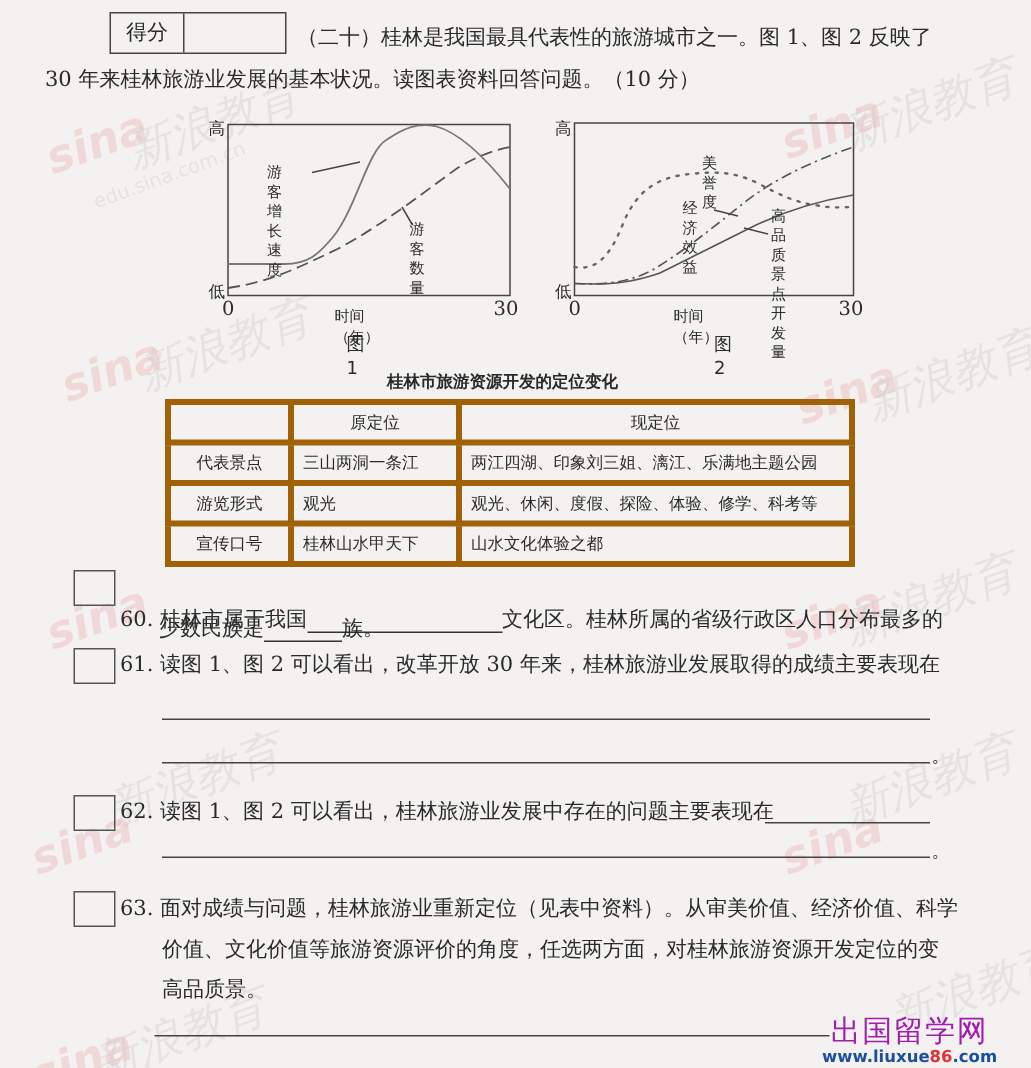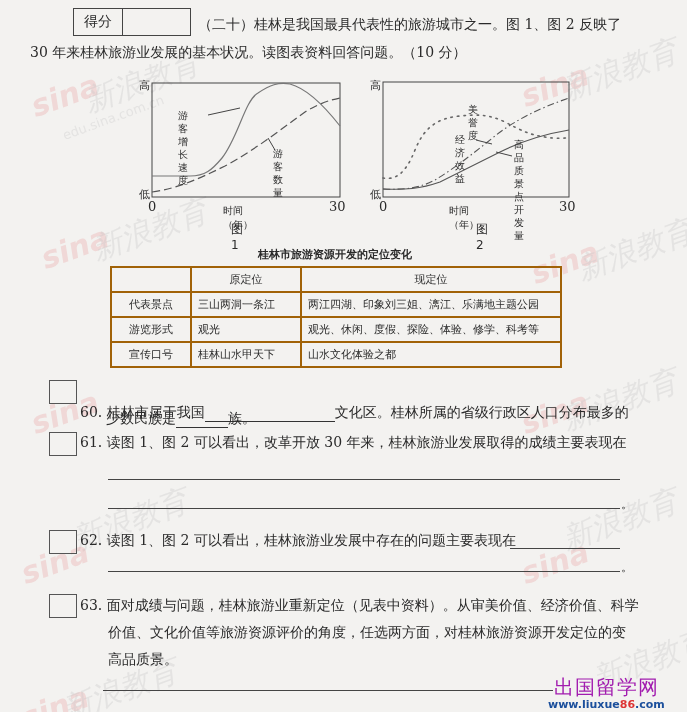--- a/index.html
+++ b/index.html
@@ -21,21 +21,21 @@
   .intro2 { left:30px; top:44px; font-size:14px; }
   .chart { position:absolute; }
   .chart svg { overflow:visible; }
   .ylab { position:absolute; font-size:11px; font-family:"DejaVu Sans",sans-serif; }
   .xtick { position:absolute; font-size:13px; }
   .xtitle { position:absolute; font-size:10px; font-family:"DejaVu Sans",sans-serif; }
   .ctitle { position:absolute; font-size:12px; font-family:"DejaVu Sans",sans-serif; }
   .cann { position:absolute; font-size:10px; line-height:13px; font-family:"DejaVu Sans",sans-serif; }
   .ttitle { left:258px; top:247px; font-size:11px; font-family:"DejaVu Sans",sans-serif; font-weight:bold; }
   table.pos { position:absolute; left:110px; top:266px; border-collapse:collapse; font-size:11px; font-family:"DejaVu Sans",sans-serif; }
-  table.pos td { border:2px solid #a16207; height:23px; padding:0 6px; }
+  table.pos td { border:4px solid #a16207; height:23px; padding:0 6px; }
   table.pos td.c0 { width:66px; text-align:center; }
   table.pos td.c1 { width:96px; }
   table.pos td.c2 { width:246px; }
   table.pos tr.hdr td { text-align:center; }
   .qbox { position:absolute; width:26px; height:22px; border:1px solid #555; }
   .qtext { position:absolute; font-size:14px; white-space:nowrap; }
   .blank { display:inline-block; border-bottom:1px solid #333; vertical-align:bottom; }
   .line { position:absolute; height:0; border-top:1px solid #444; }
   .dot { position:absolute; font-size:12px; }
   .logo { position:absolute; left:548px; top:676px; text-align:center; font-family:"DejaVu Sans",sans-serif; }

